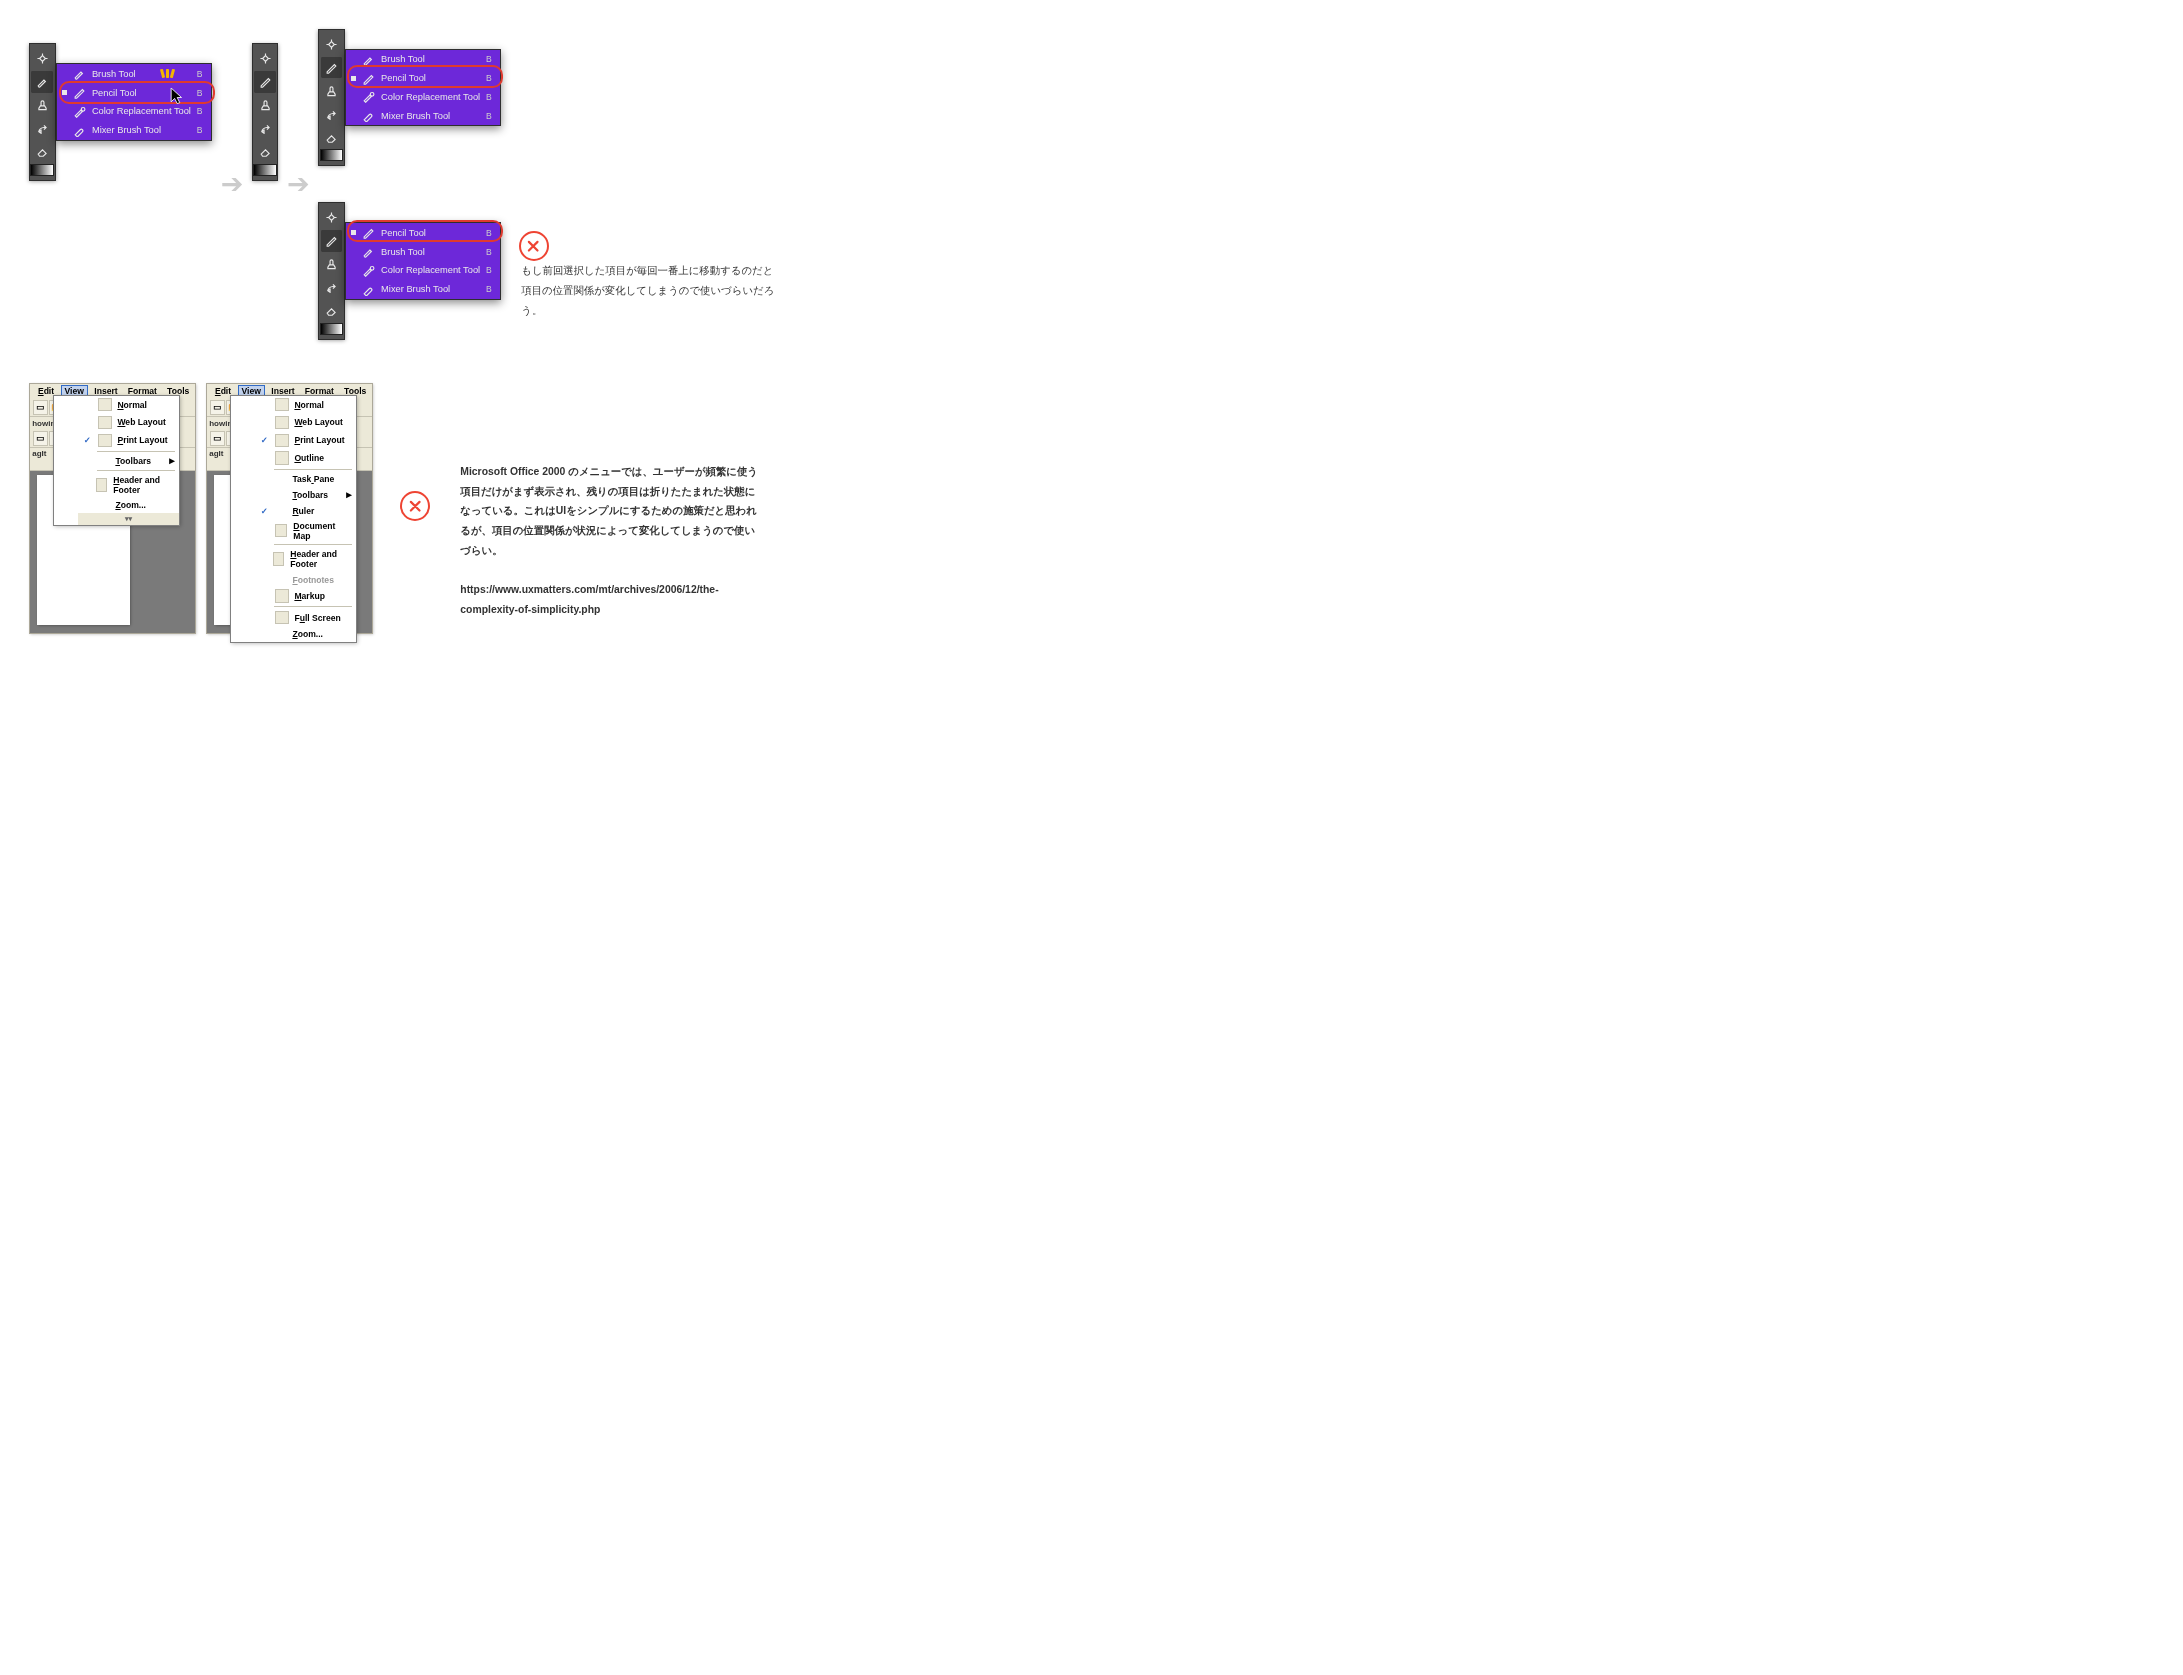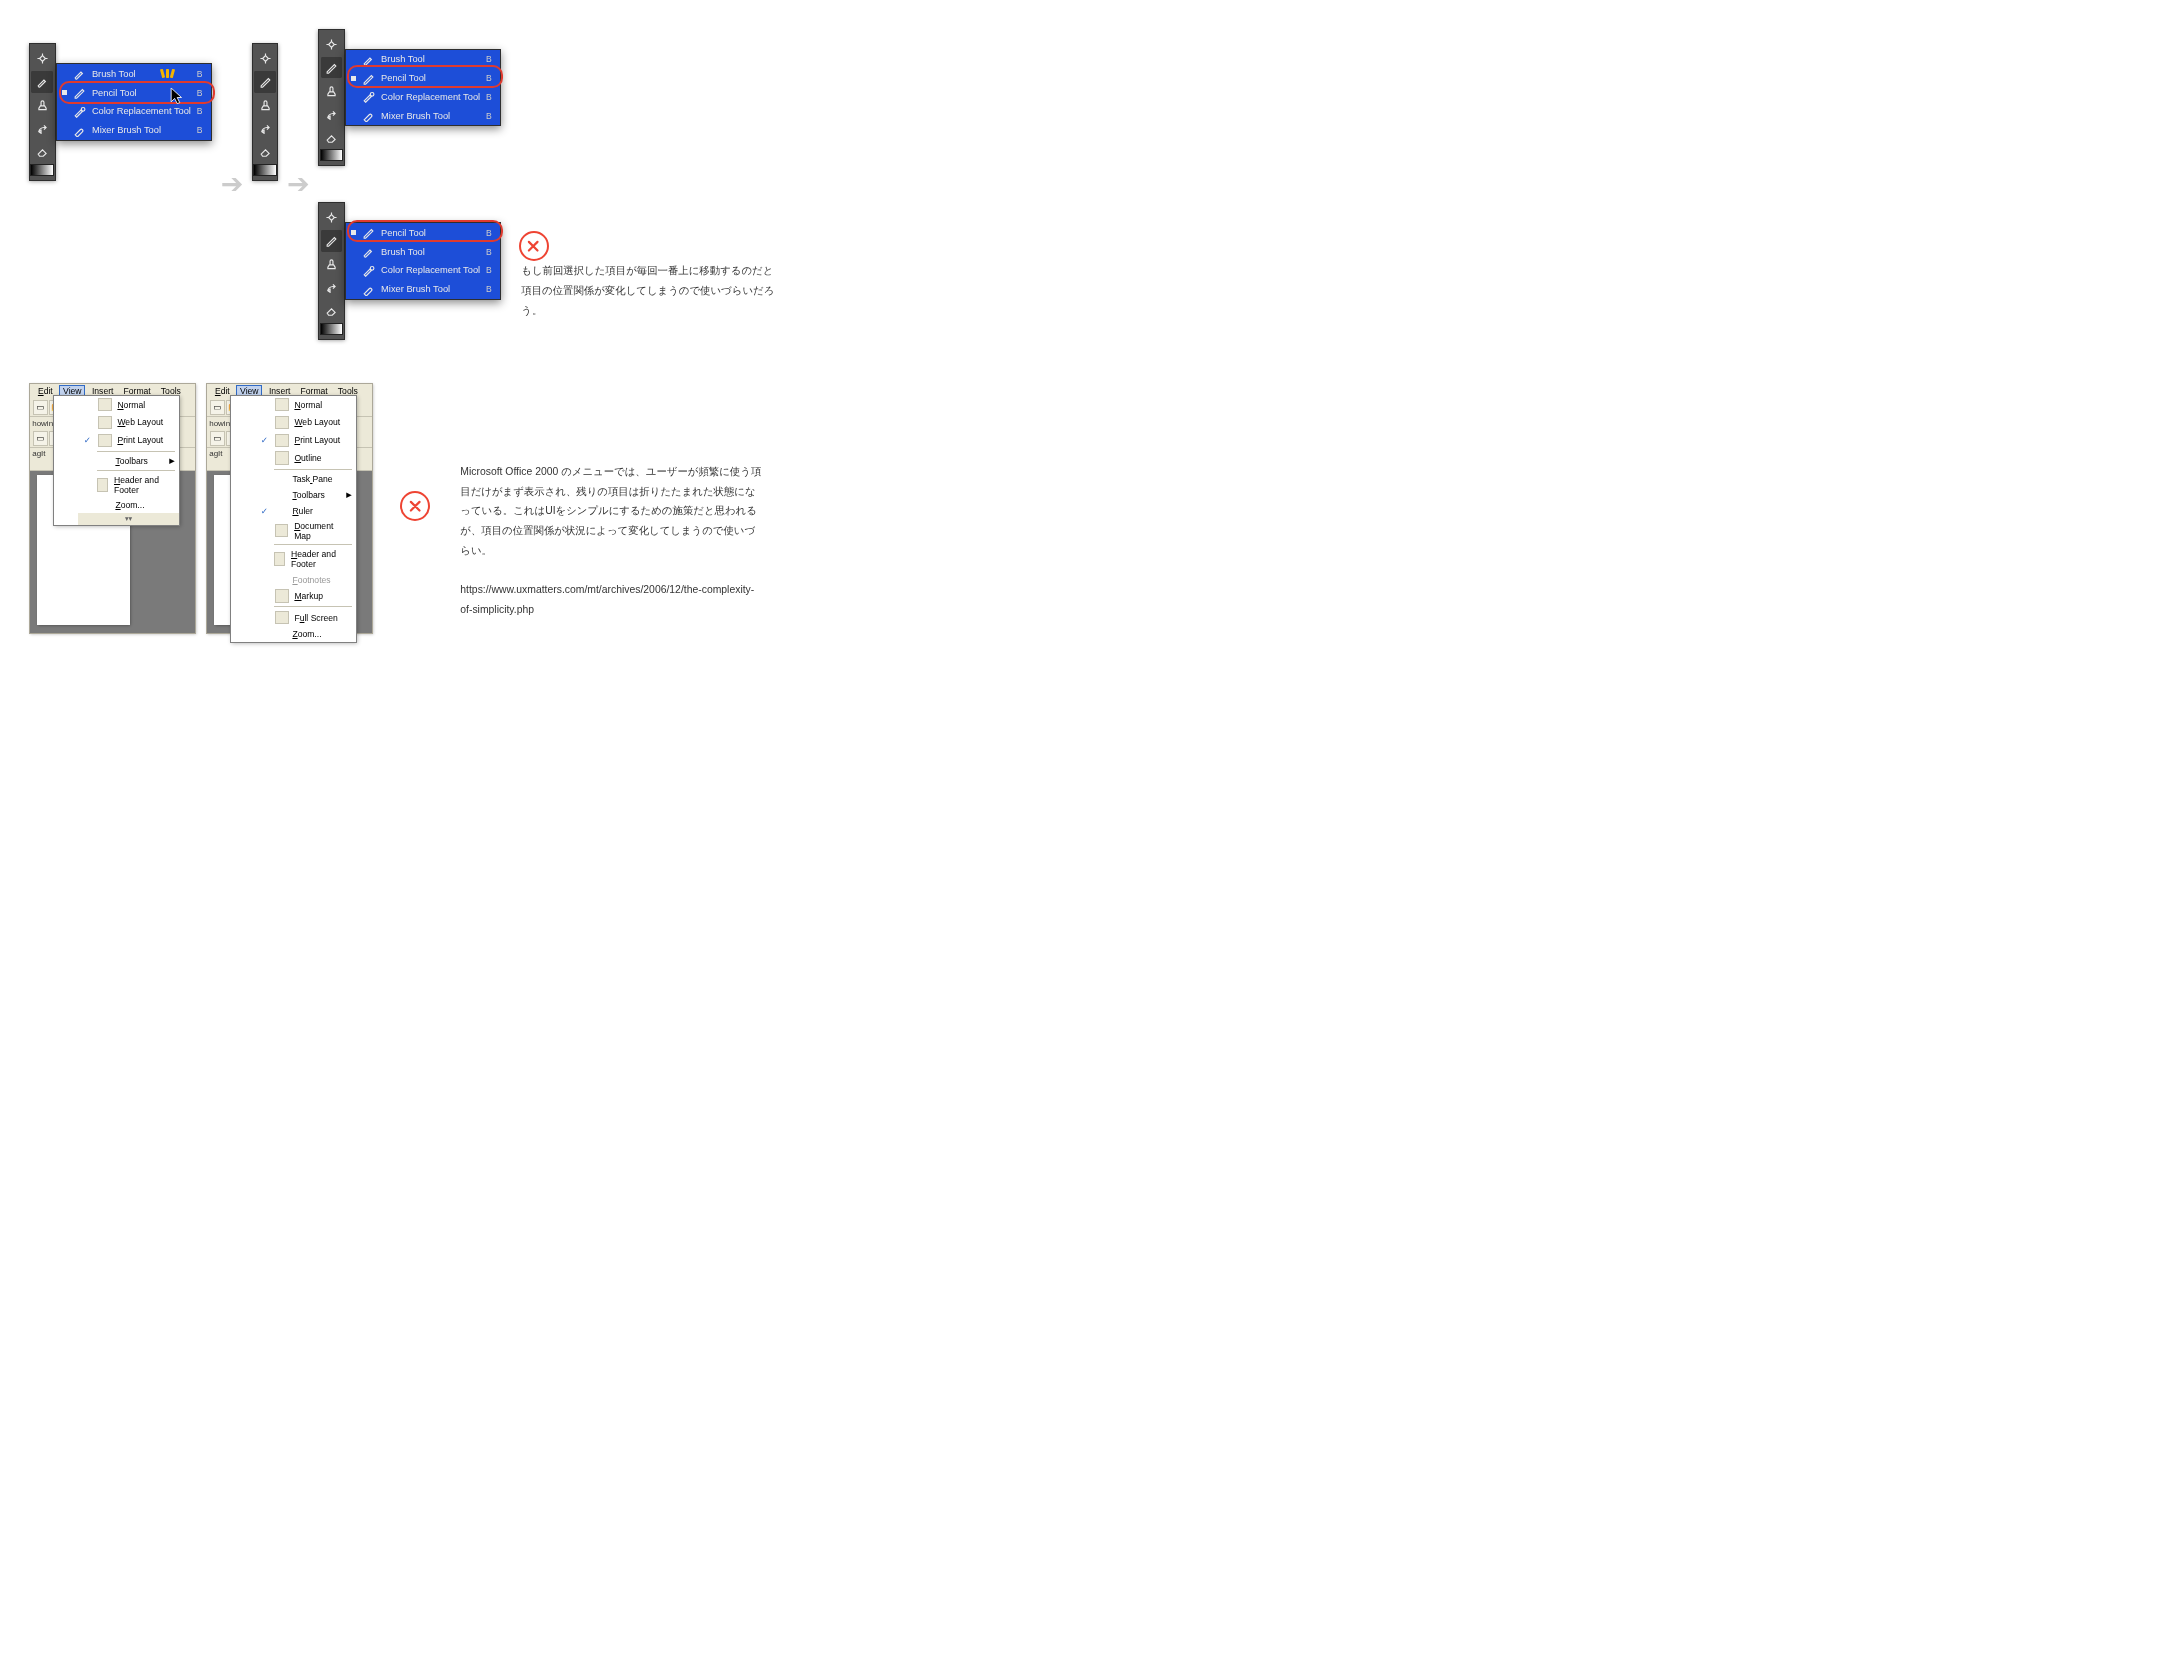--- a/index.html
+++ b/index.html
@@ -24,21 +24,21 @@
   .ps-tool {
     width:21.6px; height:21.6px; margin:0.7px 1.4px; display:flex; align-items:center; justify-content:center;
     color:#ddd; border-radius:1.4px;
   }
   .ps-tool.sel { background:#3a3a3a; }
   .ps-tool svg { width:13px; height:13px; }
   .g9 { width:21.6px; height:10px; margin:1.4px;
     background:linear-gradient(90deg,#000,#fff); border:0.7px solid #222; }
 
   .ps-fly {
-    background:#1d4ed8; border:0.7px solid #2e2e2e; color:#e8e8e8; font-size:9.3px;
+    background:#6d28d9; border:0.7px solid #2e2e2e; color:#e8e8e8; font-size:9.3px;
     box-shadow:0 2.9px 8.6px rgba(0,0,0,.45);
   }
   .ps-item {
     display:flex; align-items:center; padding:2.9px 8.6px 2.9px 5.8px; gap:5.8px; min-width:140px;
     position:relative;
   }
   .ps-item .sq { width:5px; height:5px; background:#e8e8e8; }
   .ps-item .sq.empty { background:transparent; }
   .ps-item .ic { width:13px; height:13px; display:flex; align-items:center; justify-content:center; }
   .ps-item .k { margin-left:auto; font-size:8.6px; color:#ccc; }
@@ -586,15 +586,15 @@
       </svg>
     </div>
 
   <div class="desc" style="margin-top:79px; max-width:302px;">
     <span>Microsoft Office 2000 のメニューでは、ユーザーが頻繁に使う項目だけがまず表示され、残りの項目は折りたたまれた状態になっている。これはUIをシンプルにするための施策だと思われるが、項目の位置関係が状況によって変化してしまうので使いづらい。</span><br><br>
     <span>https://www.uxmatters.com/mt/archives/2006/12/the-complexity-of-simplicity.php</span>
   </div>
 </div>
 
 <style>
-  .section1 + .row { position:relative; }
+  .section1 + .row { position:relative;font-weight:bold; }
 </style>
 
 
 </body></html>

